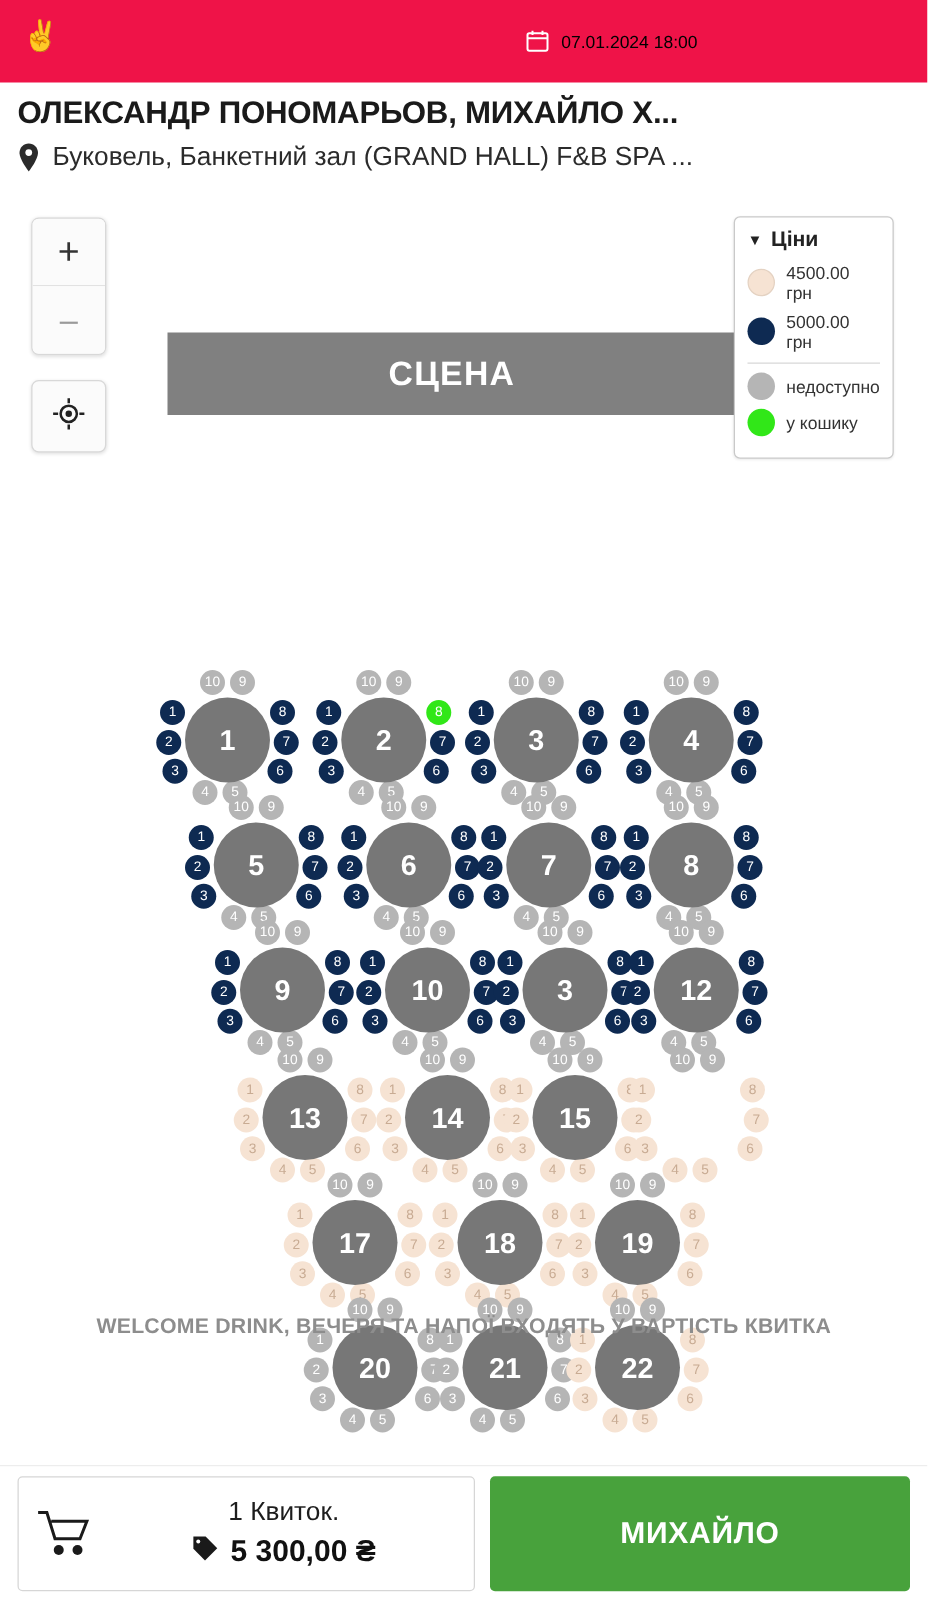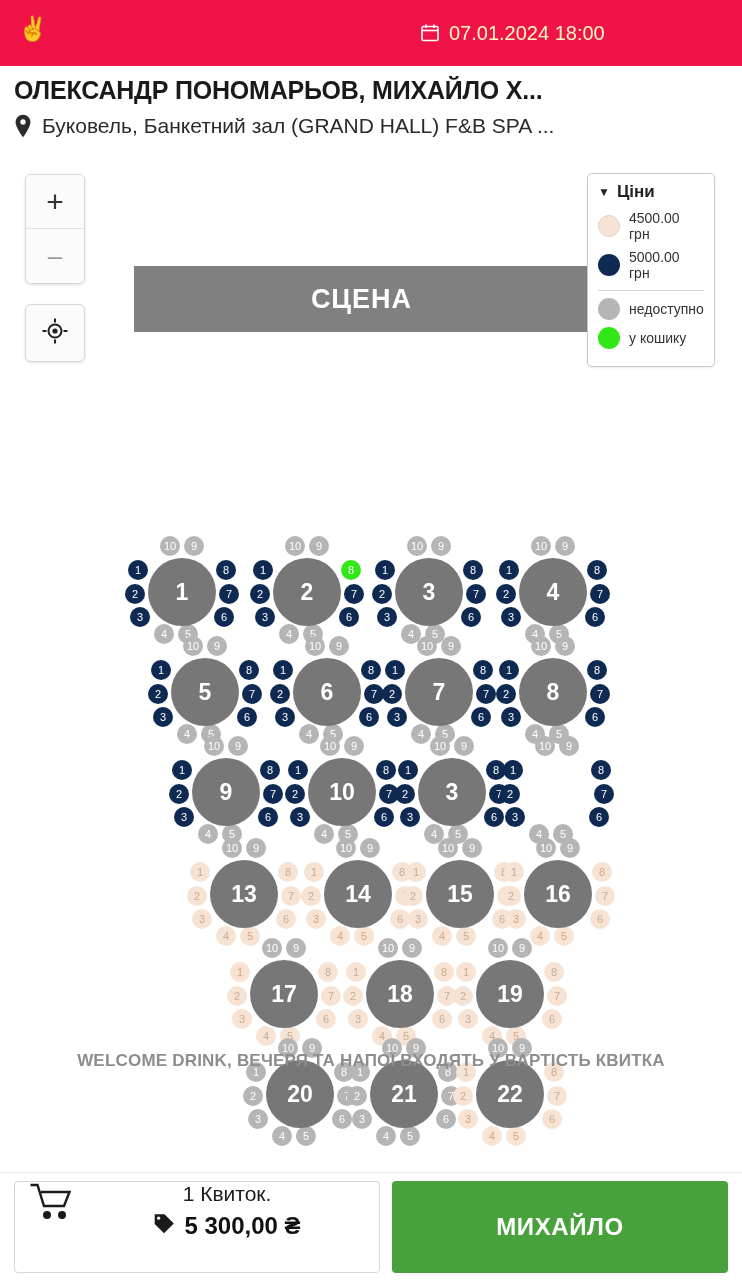--- a/index.html
+++ b/index.html
@@ -36,22 +36,22 @@
     transform: translateY(-4px);
   }
   .datebox {
     position: absolute;
     left: 420px;
     top: 0;
     height: 66px;
     display: flex;
     align-items: center;
     gap: 9px;
-    color: #fef9c3;
-    font-size: 20px;
+    color: #000000;
+    font-size: 14px;
   }
   .cal-icon svg { display:block; }
 
   
   .titleblock {
     padding: 10px 14px 8px 14px;
     background: #ffffff;
   }
   .event-title {
     font-size: 25px;
@@ -203,20 +203,21 @@
     padding: 8px 14px;
     gap: 12px;
     border-top: 1px solid #ededed;
   }
   .cartbox {
     flex: 1;
     height: 92px;
     border: 1px solid #d6d6d6;
     border-radius: 4px;
     display: flex;
+    align-items: center;
     padding: 0 14px;
     gap: 14px;
     background: #fff;
   }
   .cart-icon svg { display:block; }
   .cart-texts { display: flex; flex-direction: column; align-items: center; flex:1; }
   .cart-count { font-size: 21px; color: #1d1d1d; }
   .cart-price-row { display: flex; align-items: center; gap: 9px; margin-top: 6px; }
   .cart-price { font-size: 24px; font-weight: bold; color: #111; }
   .checkout {
@@ -459,20 +460,21 @@
         <div class="seat blue" style="left: -6px; top: 16px;">1</div>
         <div class="seat blue" style="left: -9px; top: 40px;">2</div>
         <div class="seat blue" style="left: -4px; top: 63px;">3</div>
         <div class="seat grey" style="left: 20px; top: 80px;">4</div>
         <div class="seat grey" style="left: 44px; top: 80px;">5</div>
         <div class="seat blue" style="left: 80px; top: 63px;">6</div>
         <div class="seat blue" style="left: 85px; top: 40px;">7</div>
         <div class="seat blue" style="left: 82px; top: 16px;">8</div>
         <div class="seat grey" style="left: 50px; top: -8px;">9</div>
         <div class="seat grey" style="left: 26px; top: -8px;">10</div>
+        <div class="table-main">12</div>
       </div>
       <div class="table-group" style="left: 196px; top: 700px;">
         <div class="seat cream" style="left: -6px; top: 16px;">1</div>
         <div class="seat cream" style="left: -9px; top: 40px;">2</div>
         <div class="seat cream" style="left: -4px; top: 63px;">3</div>
         <div class="seat cream" style="left: 20px; top: 80px;">4</div>
         <div class="seat cream" style="left: 44px; top: 80px;">5</div>
         <div class="seat cream" style="left: 80px; top: 63px;">6</div>
         <div class="seat cream" style="left: 85px; top: 40px;">7</div>
         <div class="seat cream" style="left: 82px; top: 16px;">8</div>
@@ -510,21 +512,20 @@
         <div class="seat cream" style="left: -6px; top: 16px;">1</div>
         <div class="seat cream" style="left: -9px; top: 40px;">2</div>
         <div class="seat cream" style="left: -4px; top: 63px;">3</div>
         <div class="seat cream" style="left: 20px; top: 80px;">4</div>
         <div class="seat cream" style="left: 44px; top: 80px;">5</div>
         <div class="seat cream" style="left: 80px; top: 63px;">6</div>
         <div class="seat cream" style="left: 85px; top: 40px;">7</div>
         <div class="seat cream" style="left: 82px; top: 16px;">8</div>
         <div class="seat grey" style="left: 50px; top: -8px;">9</div>
         <div class="seat grey" style="left: 26px; top: -8px;">10</div>
-        <div class="table-main">16</div>
       </div>
       <div class="table-group" style="left: 236px; top: 800px;">
         <div class="seat cream" style="left: -6px; top: 16px;">1</div>
         <div class="seat cream" style="left: -9px; top: 40px;">2</div>
         <div class="seat cream" style="left: -4px; top: 63px;">3</div>
         <div class="seat cream" style="left: 20px; top: 80px;">4</div>
         <div class="seat cream" style="left: 44px; top: 80px;">5</div>
         <div class="seat cream" style="left: 80px; top: 63px;">6</div>
         <div class="seat cream" style="left: 85px; top: 40px;">7</div>
         <div class="seat cream" style="left: 82px; top: 16px;">8</div>

